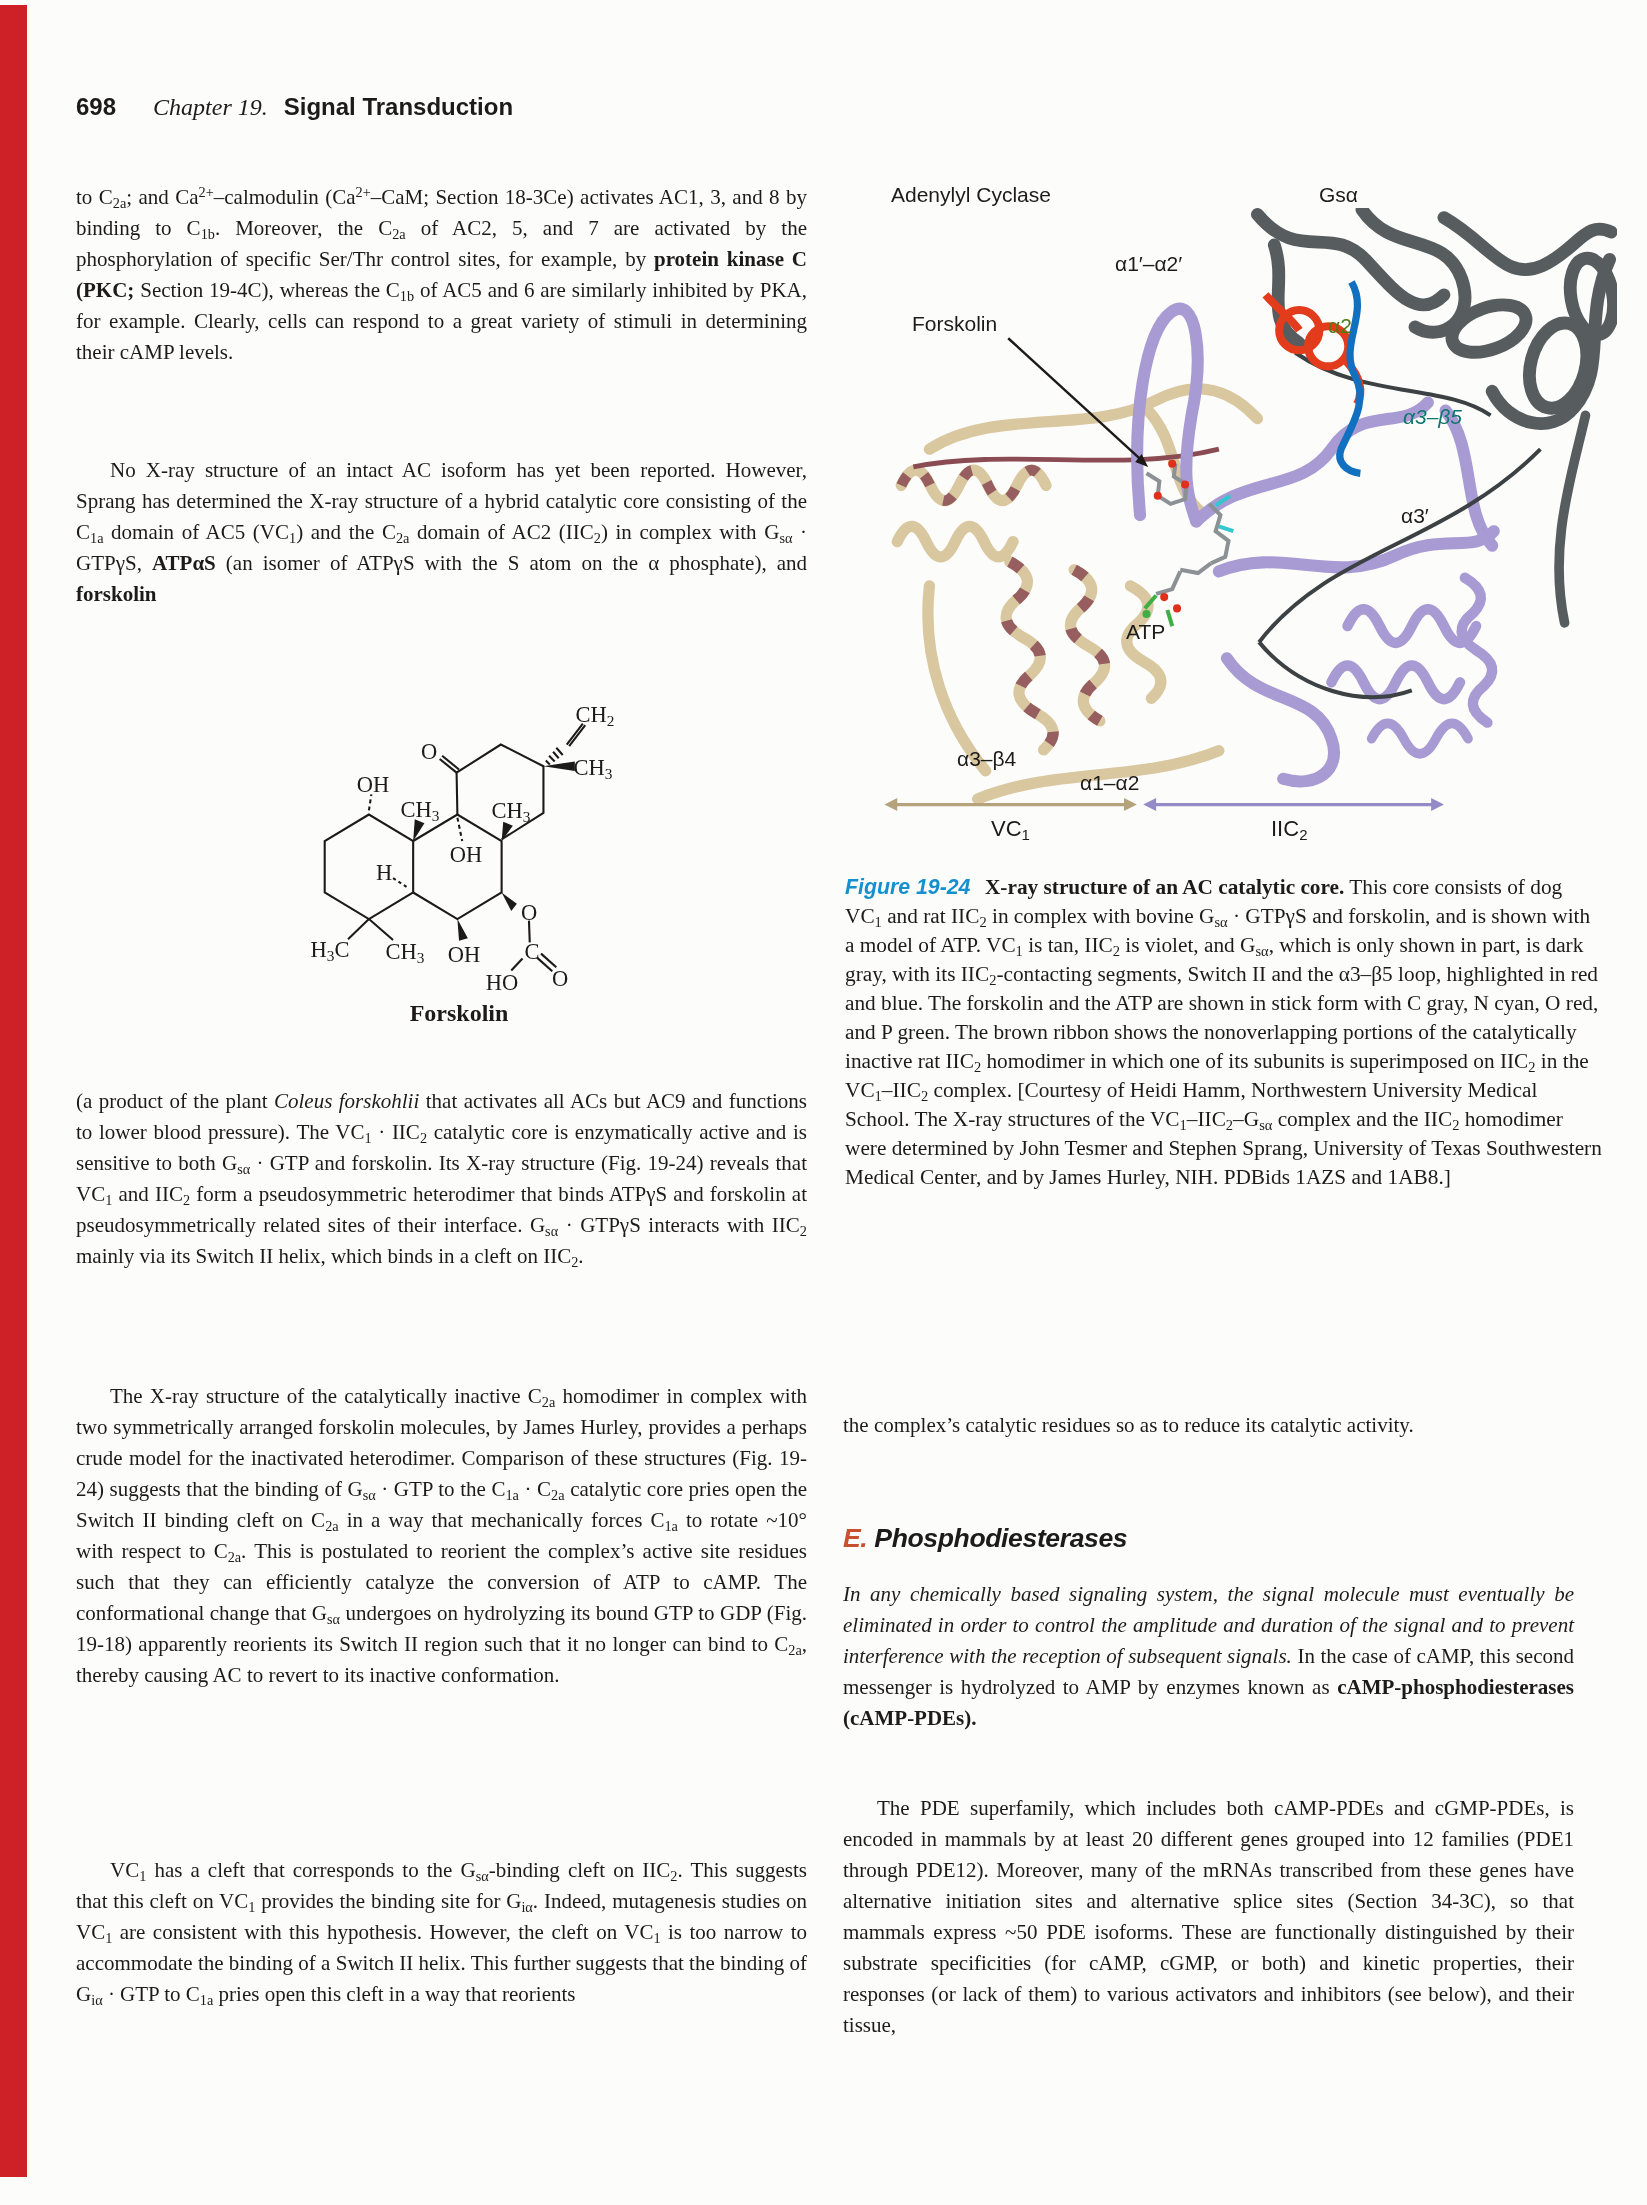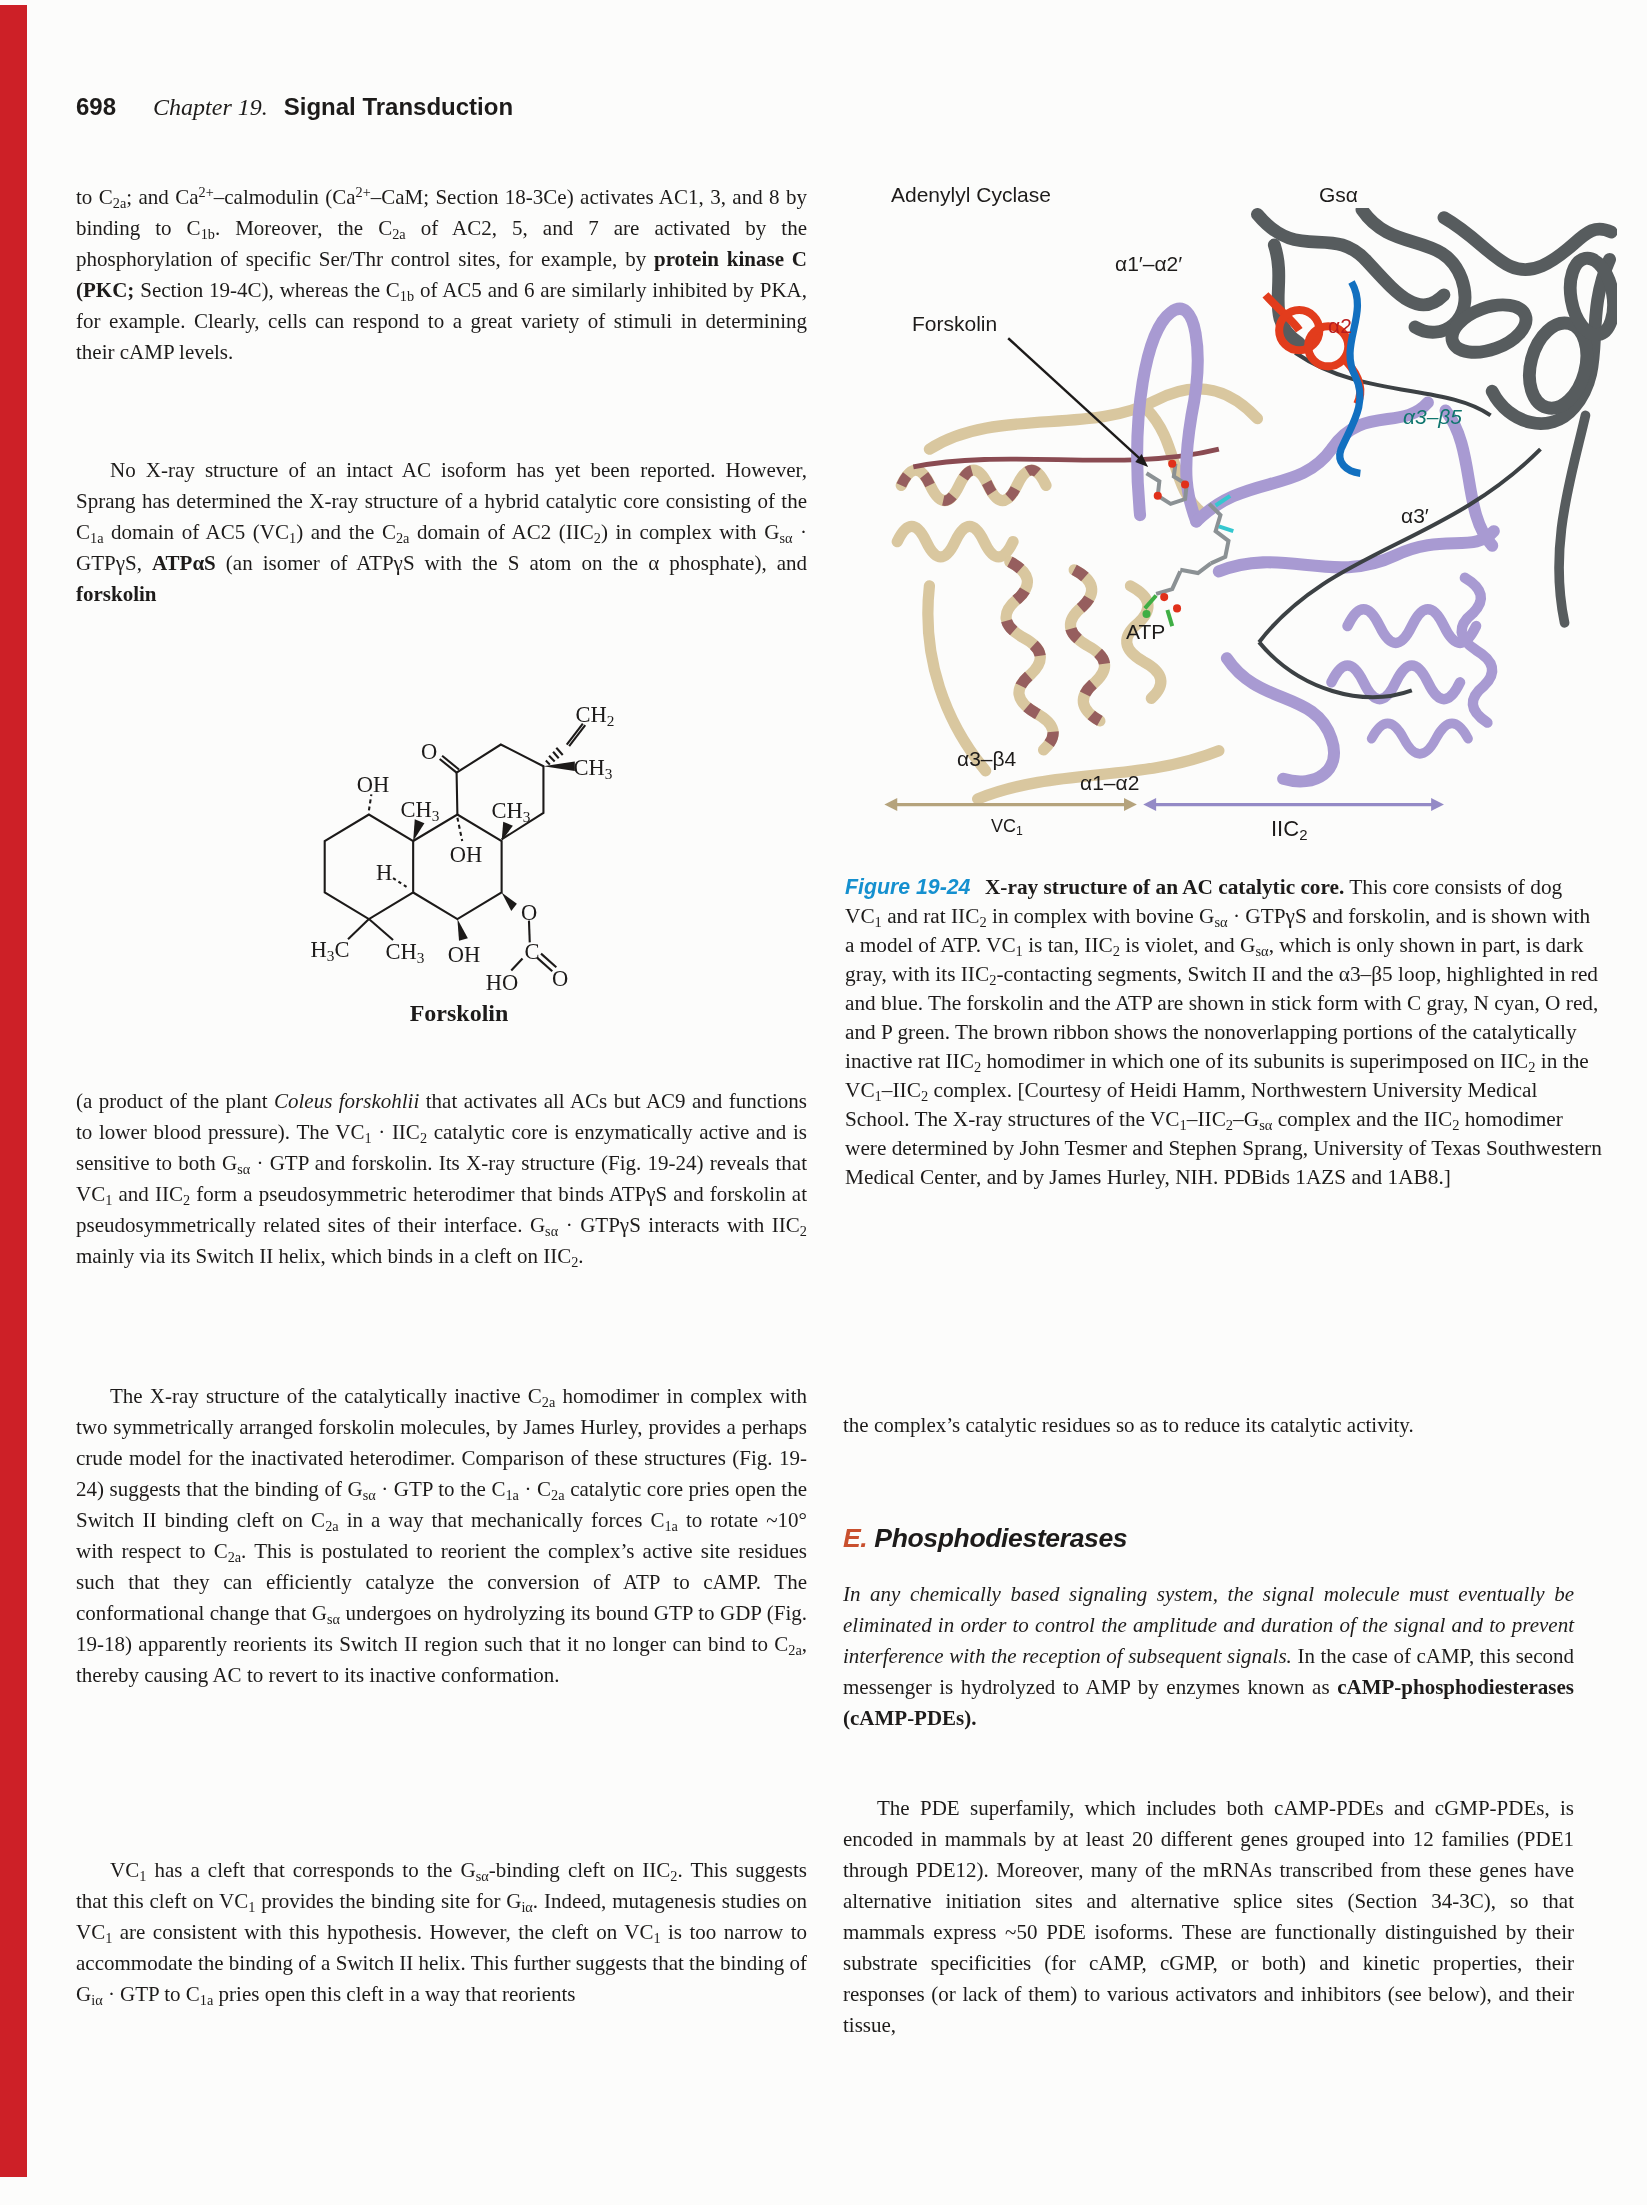--- a/index.html
+++ b/index.html
@@ -15,21 +15,21 @@
   .t-sup{font-size:68%;vertical-align:0.5em;line-height:0;}
   .t-orange{color:#c9502e;}
   .t-figref{color:#1590cf;font-weight:700;font-style:italic;
             font-family:"Liberation Sans",sans-serif;padding-right:14.5px;}
   .pagehead{display:flex;align-items:baseline;font-size:24px;}
   .pagehead .num{font-family:"Liberation Sans",sans-serif;font-weight:700;}
   .pagehead .chap{font-style:italic;margin-left:37px;}
   .pagehead .btitle{font-family:"Liberation Sans",sans-serif;font-weight:700;margin-left:16px;}
   .figlabel{position:absolute;font-family:"Liberation Sans",sans-serif;
             font-size:21px;color:#1d1b1a;white-space:nowrap;}
-  .figlabel.red{color:#b91c1c;}
+  .figlabel.red{color:#4d7c0f;}
   .figlabel.blue{color:#0f766e;font-style:italic;}
   .atom{position:absolute;font-size:22.5px;transform:translate(-50%,-50%);
         white-space:nowrap;line-height:1;}
   .structname{font-weight:700;font-size:24px;text-align:center;}
   .heading{font-family:"Liberation Sans",sans-serif;font-weight:700;
            font-style:italic;font-size:26.6px;letter-spacing:-0.4px;}
   .redbar{position:absolute;left:0;top:4.8px;width:27px;height:2172px;background:#cd2027;}
 </style>
 </head>
 <body>
@@ -211,21 +211,21 @@
 <div class="figlabel" style="left:891px;top:183px;">Adenylyl Cyclase</div>
 <div class="figlabel" style="left:1319px;top:183px;">Gsα</div>
 <div class="figlabel" style="left:1115px;top:252px;">α1′–α2′</div>
 <div class="figlabel" style="left:912px;top:312px;">Forskolin</div>
 <div class="figlabel red" style="left:1328px;top:314px;">α2</div>
 <div class="figlabel blue" style="left:1403px;top:405px;">α3–β5</div>
 <div class="figlabel" style="left:1401px;top:504px;">α3′</div>
 <div class="figlabel" style="left:1126px;top:620px;">ATP</div>
 <div class="figlabel" style="left:957px;top:747px;">α3–β4</div>
 <div class="figlabel" style="left:1080px;top:771px;">α1–α2</div>
-<div class="figlabel" style="left:991px;top:816px;font-size:18px;"><span>VC</span><span class="t-sub">1</span></div>
+<div class="figlabel" style="left:991px;top:816px;font-size:22px;"><span>VC</span><span class="t-sub">1</span></div>
 <div class="figlabel" style="left:1271px;top:816px;font-size:22px;"><span>IIC</span><span class="t-sub">2</span></div>
 
 <div class="abs caption" style="left:845px;top:873px;width:758px;"><span class="t-figref">Figure 19-24</span><span class="t-b">X-ray structure of an AC catalytic core.</span><span> This core consists of dog VC</span><span class="t-sub">1</span><span> and rat IIC</span><span class="t-sub">2</span><span> in complex with bovine G</span><span class="t-sub">sα</span><span> · GTPγS and forskolin, and is shown with a model of ATP. VC</span><span class="t-sub">1</span><span> is tan, IIC</span><span class="t-sub">2</span><span> is violet, and G</span><span class="t-sub">sα</span><span>, which is only shown in part, is dark gray, with its IIC</span><span class="t-sub">2</span><span>-contacting segments, Switch II and the α3–β5 loop, highlighted in red and blue. The forskolin and the ATP are shown in stick form with C gray, N cyan, O red, and P green. The brown ribbon shows the nonoverlapping portions of the catalytically inactive rat IIC</span><span class="t-sub">2</span><span> homodimer in which one of its subunits is superimposed on IIC</span><span class="t-sub">2</span><span> in the VC</span><span class="t-sub">1</span><span>–IIC</span><span class="t-sub">2</span><span> complex. [Courtesy of Heidi Hamm, Northwestern University Medical School. The X-ray structures of the VC</span><span class="t-sub">1</span><span>–IIC</span><span class="t-sub">2</span><span>–G</span><span class="t-sub">sα</span><span> complex and the IIC</span><span class="t-sub">2</span><span> homodimer were determined by John Tesmer and Stephen Sprang, University of Texas Southwestern Medical Center, and by James Hurley, NIH. PDBids 1AZS and 1AB8.]</span></div>
 
 <div class="abs bodytext" style="left:843px;top:1410px;width:731px;">the complex’s catalytic residues so as to reduce its catalytic activity.</div>
 <div class="abs heading" style="left:843px;top:1523px;"><span class="t-orange">E. </span><span>Phosphodiesterases</span></div>
 <div class="abs bodytext" style="left:843px;top:1579px;width:731px;"><span class="t-i">In any chemically based signaling system, the signal molecule must eventually be eliminated in order to control the amplitude and duration of the signal and to prevent interference with the reception of subsequent signals.</span><span> In the case of cAMP, this second messenger is hydrolyzed to AMP by enzymes known as </span><span class="t-b">cAMP-phosphodiesterases (cAMP-PDEs).</span></div>
 <div class="abs bodytext ind" style="left:843px;top:1793px;width:731px;">The PDE superfamily, which includes both cAMP-PDEs and cGMP-PDEs, is encoded in mammals by at least 20 different genes grouped into 12 families (PDE1 through PDE12). Moreover, many of the mRNAs transcribed from these genes have alternative initiation sites and alternative splice sites (Section 34-3C), so that mammals express ~50 PDE isoforms. These are functionally distinguished by their substrate specificities (for cAMP, cGMP, or both) and kinetic properties, their responses (or lack of them) to various activators and inhibitors (see below), and their tissue,</div>
 
 

